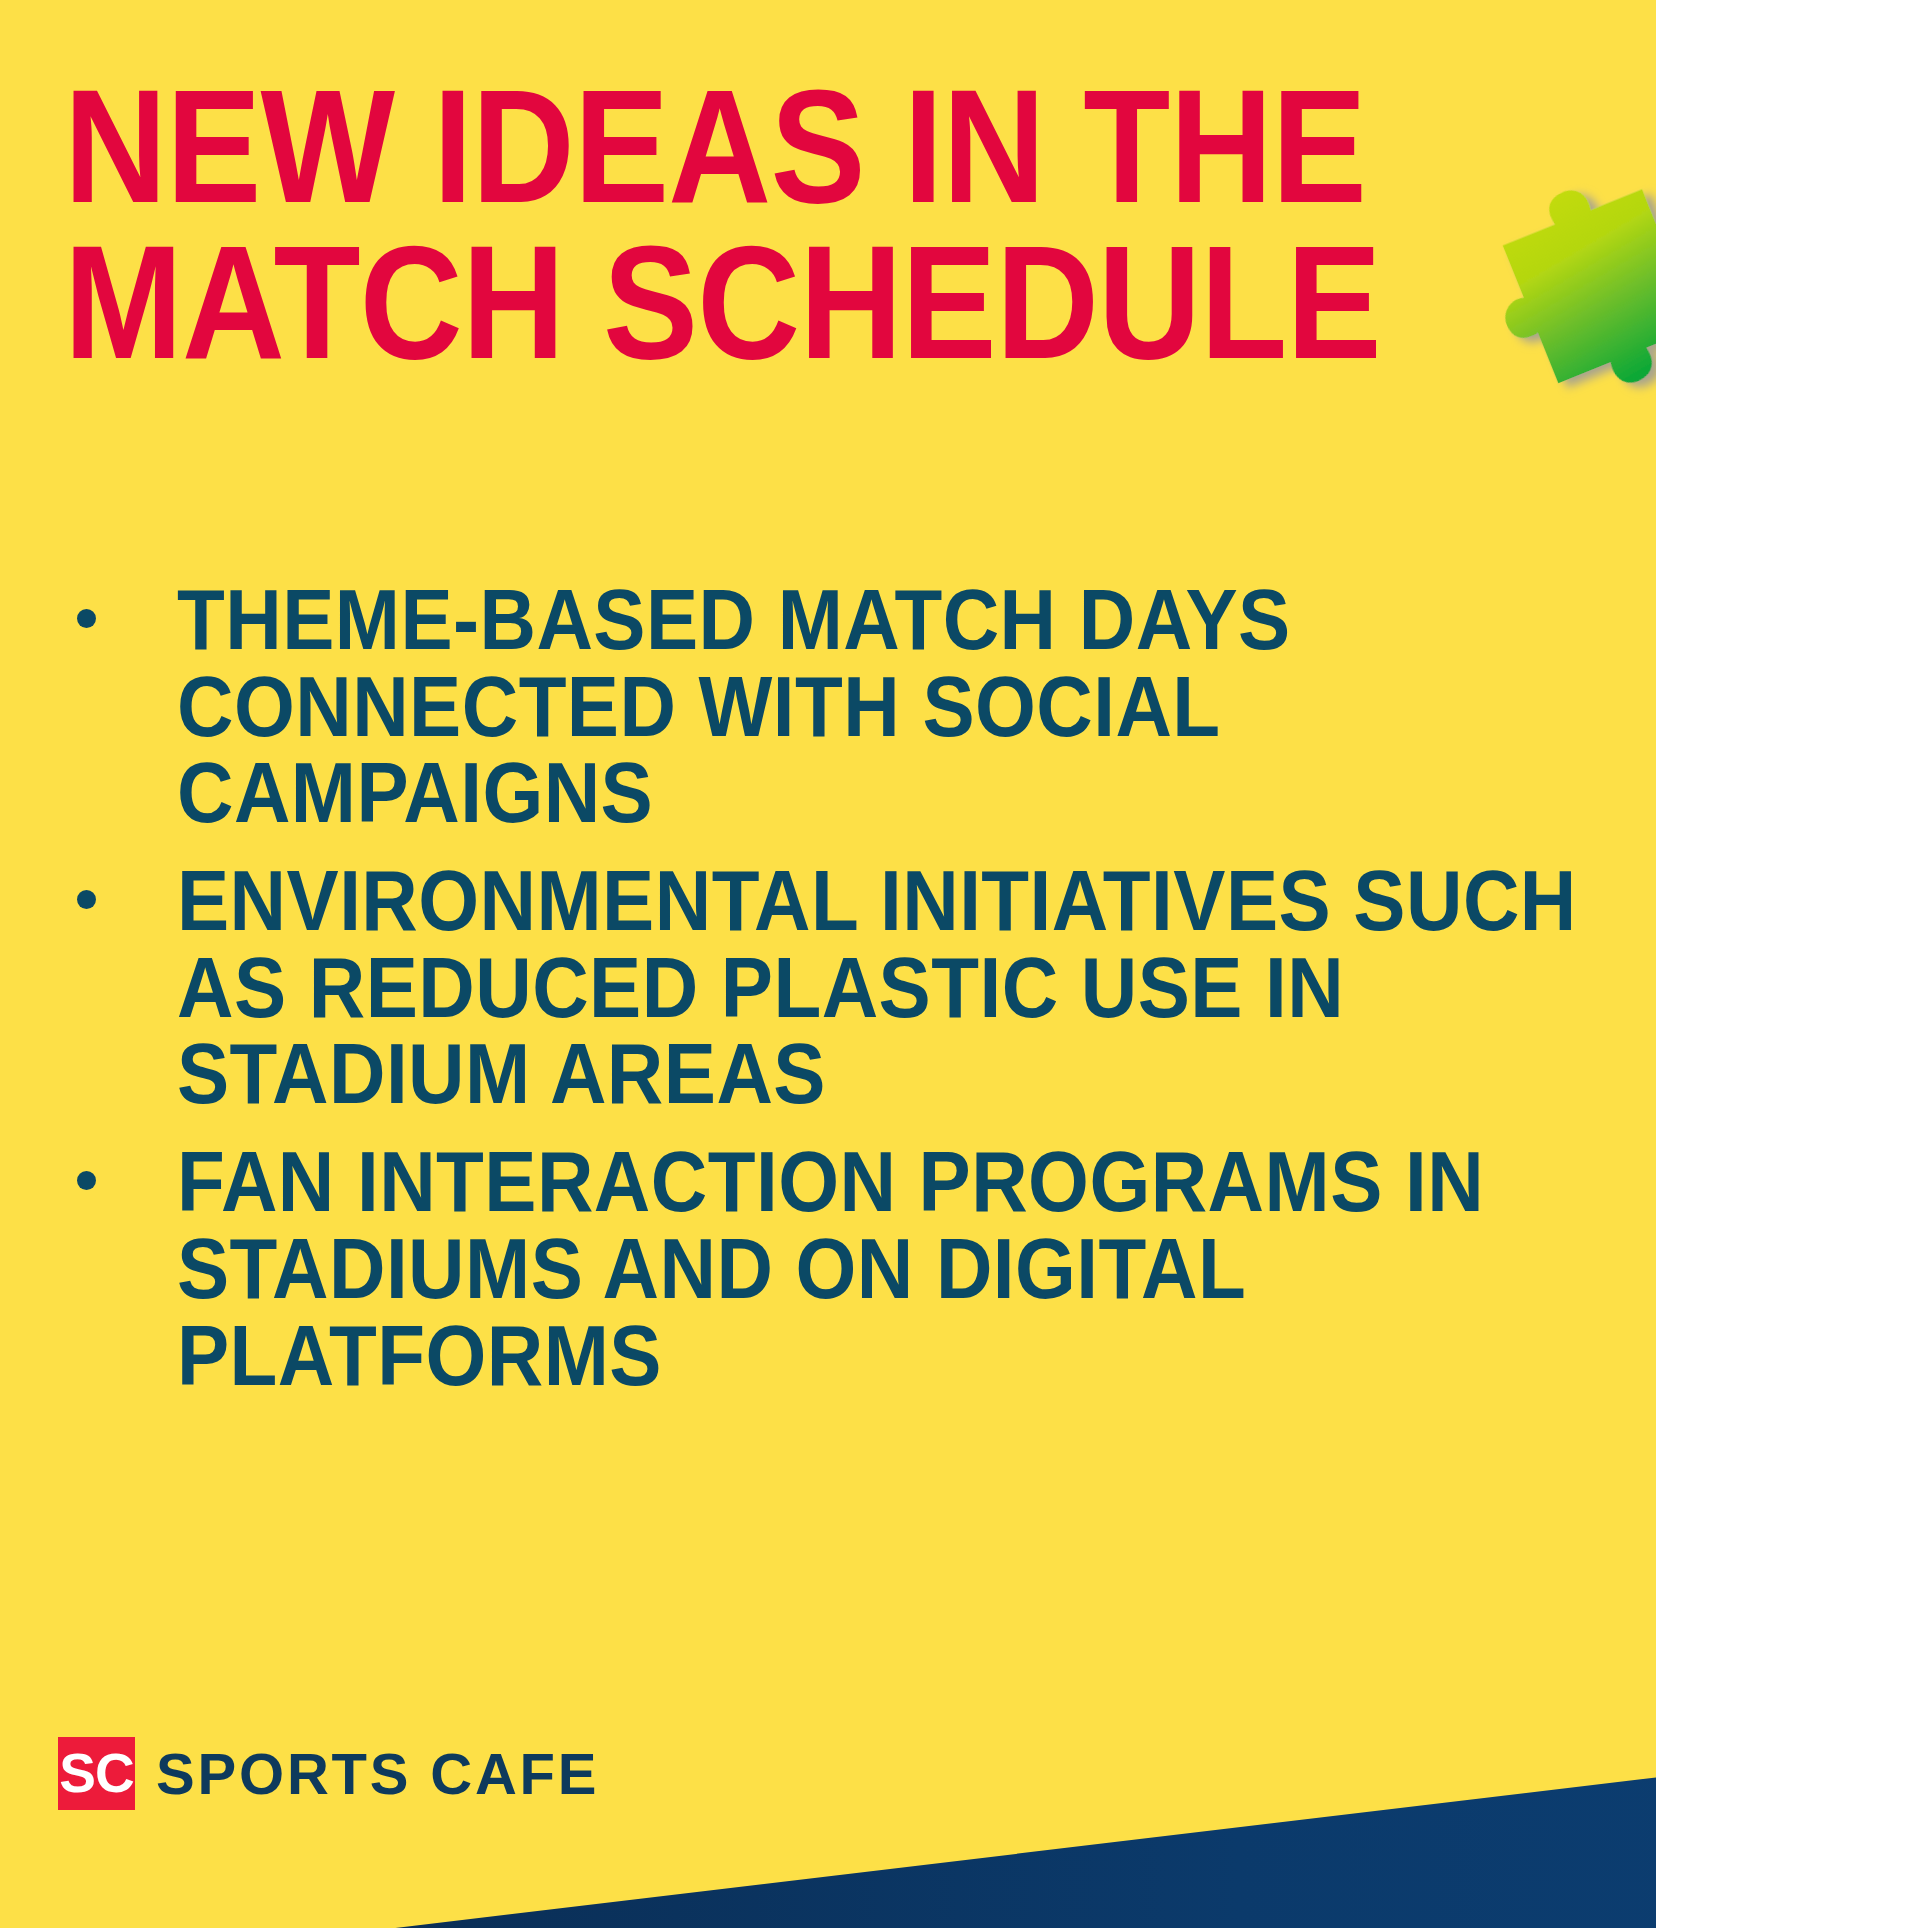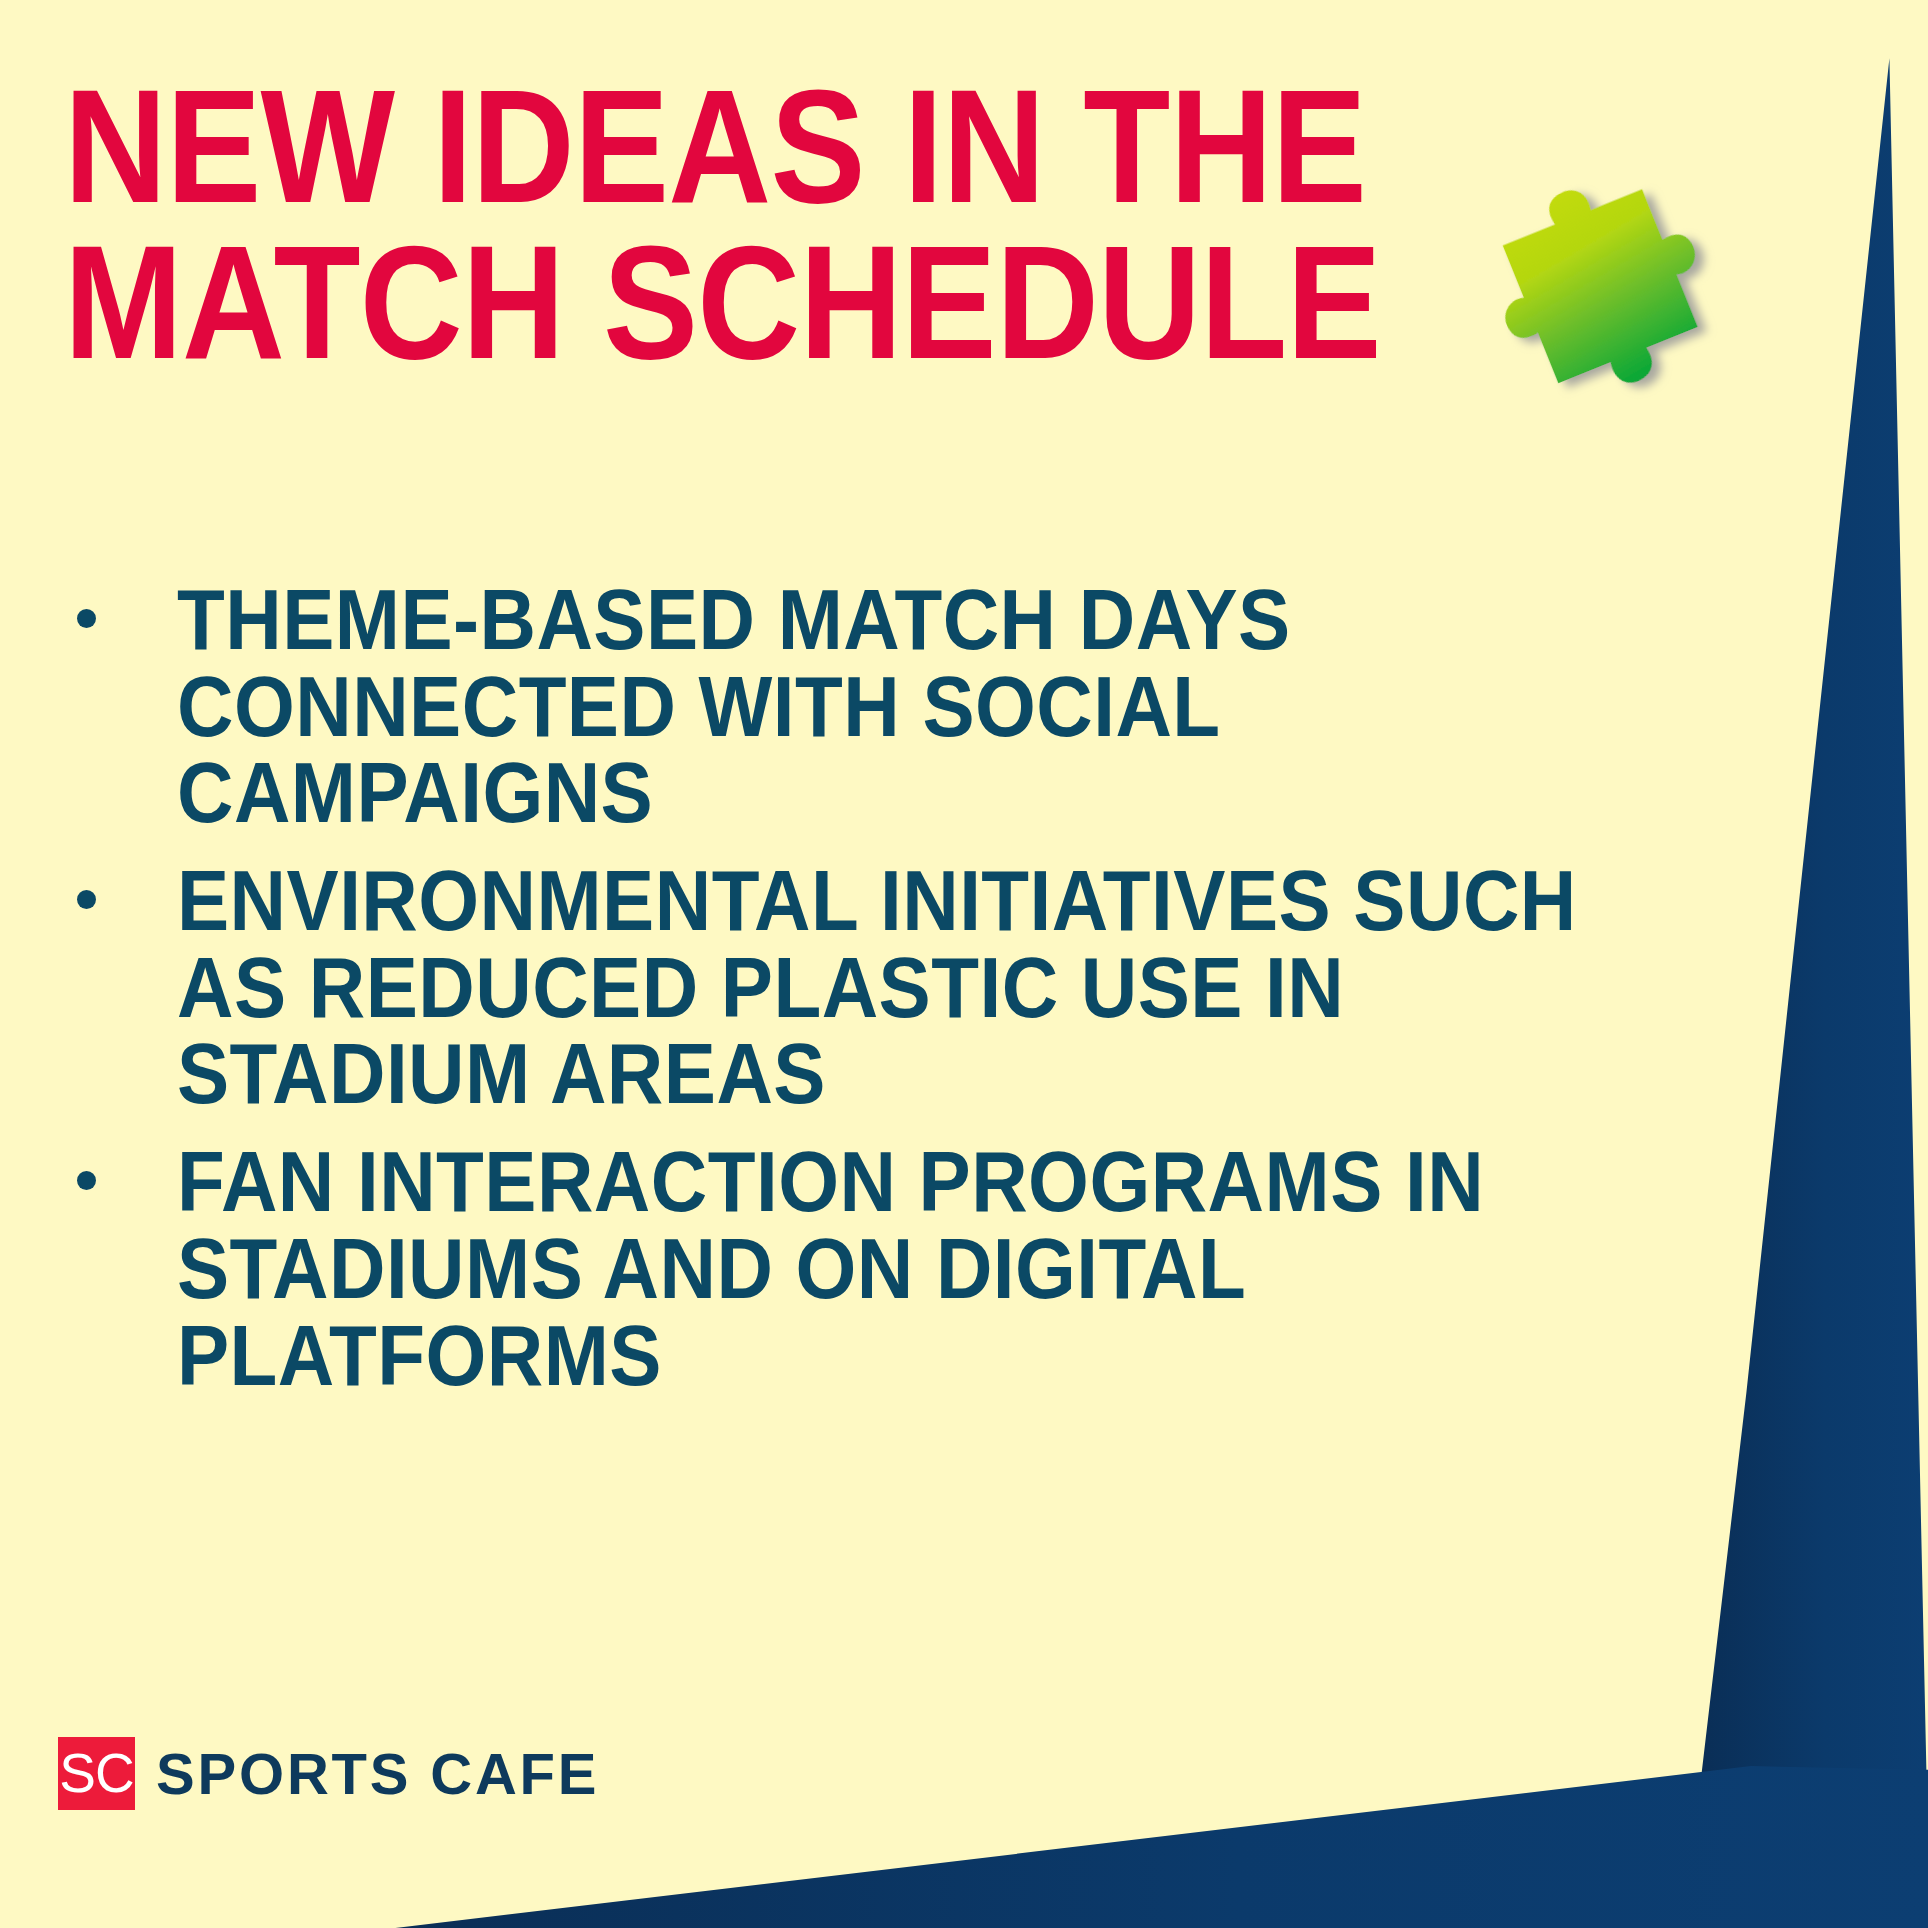--- a/index.html
+++ b/index.html
@@ -3,23 +3,23 @@
 <meta charset="utf-8">
 <title>Sports Cafe Slide</title>
 <style>
   html, body {
     margin: 0;
     padding: 0;
     background: #ffffff;
   }
   #slide {
     position: relative;
-    width: 1928px;
+    width: 1656px;
     height: 1928px;
-    background: #fef9c3;
+    background: #fde047;
     overflow: hidden;
     font-family: "Liberation Sans", "DejaVu Sans", sans-serif;
   }
 
   
   .navy-shapes {
     position: absolute;
     inset: 0;
     width: 1928px;
     height: 1928px;
@@ -103,21 +103,21 @@
   }
   #logo-mark {
     display: flex;
     align-items: center;
     justify-content: center;
     width: 77px;
     height: 73px;
     background: #ED1B3A;
     color: #ffffff;
     font-family: "Liberation Sans Narrow", "Liberation Sans", sans-serif;
-    font-weight: 400;
+    font-weight: 700;
     font-size: 55px;
     letter-spacing: -0.9px;
     line-height: 1;
   }
   #logo-wordmark {
     color: #0E3A5C;
     font-family: Liberation Sans, sans-serif;
     font-weight: 700;
     font-size: 58px;
     letter-spacing: 2.8px;

